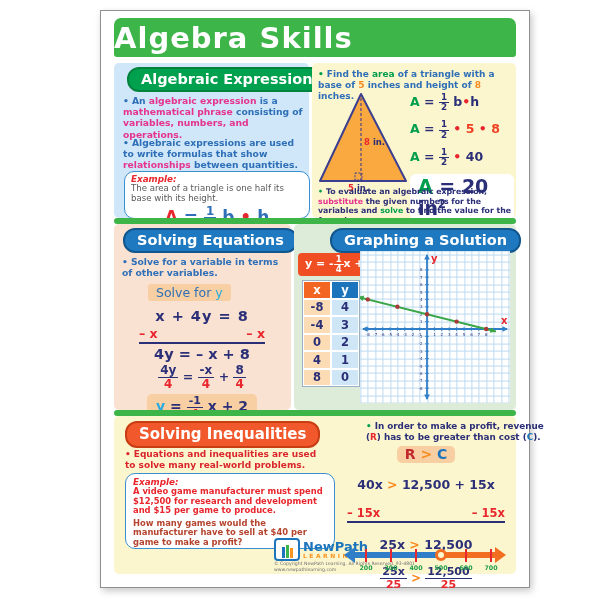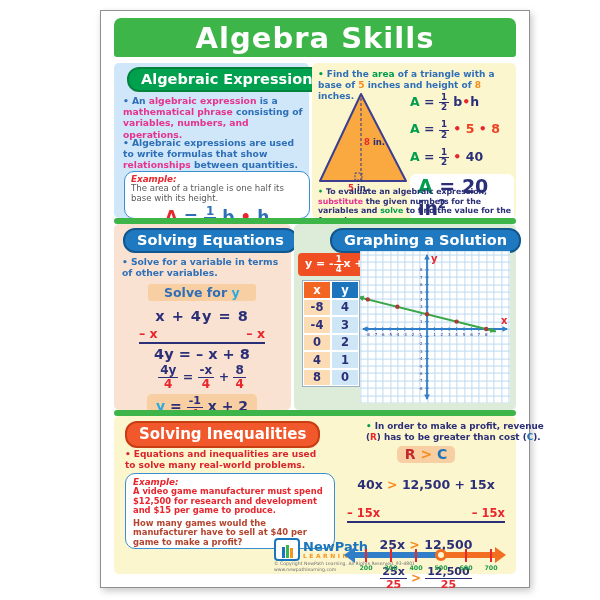--- a/index.html
+++ b/index.html
@@ -3,21 +3,21 @@
 <meta charset="utf-8">
 <style>
   html,body{margin:0;padding:0;width:600px;height:600px;background:#fff;
     font-family:"DejaVu Sans","Liberation Sans",sans-serif;}
   .card{position:absolute;left:100px;top:10px;width:428px;height:576px;background:#fff;
     border:1px solid #8f8f8f;box-shadow:2px 3px 7px rgba(0,0,0,.22);}
   .abs{position:absolute;}
   .sec{position:absolute;border-radius:5px;}
   
   .hdr{position:absolute;left:13px;top:7px;width:402px;height:39px;background:#3eb549;
-    border-radius:7px 7px 3px 3px;display:flex;align-items:center;justify-content:center;}
+    border-radius:7px 7px 3px 3px;display:flex;align-items:center;justify-content:flex-start;}
   .hdr .t{color:#fff;font-size:29px;font-weight:bold;letter-spacing:1px;}
   .gbar{position:absolute;left:13px;width:402px;height:6px;background:#3eb549;border-radius:3px;}
   
   .pill{display:inline-block;color:#fff;font-weight:bold;font-size:14.5px;border-radius:12px;
     padding:2px 12px 3px 12px;white-space:nowrap;}
   .pill.green{background:#00a14e;border:2px solid #04833f;}
   .pill.blue{background:#1e79c0;border:2px solid #11568d;}
   .pill.orange{background:#f1582b;border:2px solid #c83d14;}
   
   .c-blue{color:#2e6fb7;} .c-navy{color:#2b2f77;} .c-red{color:#e8262d;}
@@ -162,21 +162,21 @@
 
   <div class="gbar" style="top:207px;"></div>
 
   <div class="sec" style="left:13px;top:213px;width:177px;height:186px;background:#f9e2d2;">
     <div class="abs" style="left:9px;top:4px;">
       <span class="pill blue">Solving Equations</span>
     </div>
     <div class="abs bullet c-blue" style="left:8px;top:32px;width:162px;font-size:9.2px;">
       <span class="dot c-blue">•</span><span>Solve for a variable in terms of other variables.</span>
     </div>
-    <div class="abs" style="left:34px;top:60px;background:#f8cfa2;border-radius:3px;padding:1px 16px;font-size:12.5px;font-weight:bold;">
+    <div class="abs" style="left:34px;top:60px;background:#f8cfa2;border-radius:3px;padding:1px 8px;font-size:12.5px;font-weight:normal;">
       <span class="c-blue">Solve for </span><span class="c-cyan">y</span>
     </div>
     <div class="work abs" style="left:6px;top:84px;width:164px;gap:2px;">
       <div class="c-navy" style="font-size:14.5px;letter-spacing:1px;">x + 4y = 8</div>
       <div class="subrow" style="width:126px;font-size:12.5px;">
         <span>– x</span>
           <span>– x</span>
       </div>
       <div class="c-navy" style="font-size:14.5px;">4y = – x + 8</div>
       <div class="c-navy" style="font-size:12.5px;">

